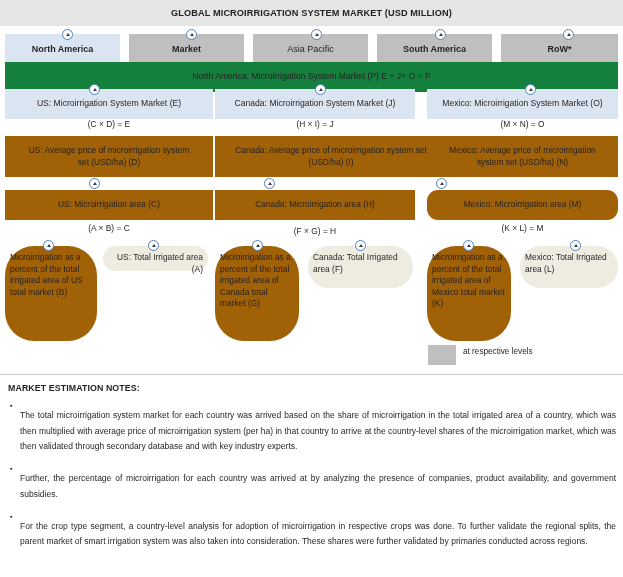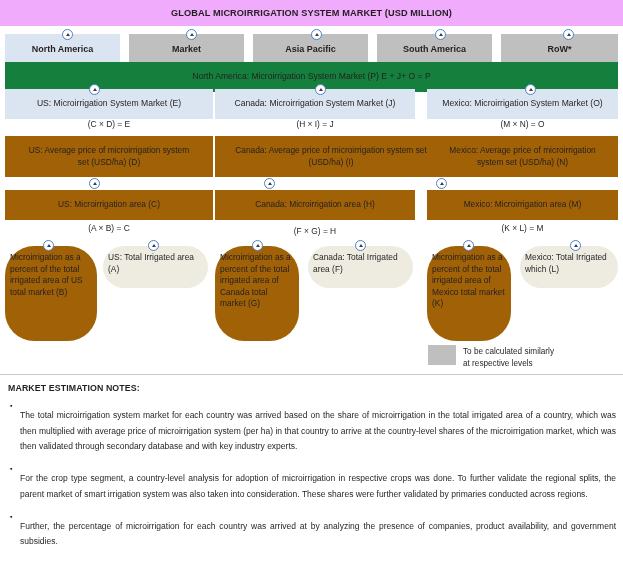--- a/index.html
+++ b/index.html
@@ -39,21 +39,21 @@
   }
   .grey-dark  { background: #bfbfbf; }
   .grey-vlight{ background: #a16207; }
   .grey-f2    { background: #15803d; }
   .blue-light { background: #dbe5f1; }
   .cream      { background: #eeece1; }
 
   .title-bar {
     position: absolute;
     left: 0; top: 0; width: 623px; height: 26px;
-    background: #f0abfc;
+    background: #e5e5e5;
     display: flex; align-items: center; justify-content: center;
     font-size: 9.2px;
     font-weight: bold;
     letter-spacing: .1px;
     color: #231f20;
   }
 
   
   .conn {
     position: absolute;
@@ -144,21 +144,21 @@
 
 <div class="title-bar">GLOBAL MICROIRRIGATION SYSTEM MARKET (USD MILLION)</div>
 
 <div class="conn" style="left:62px; top:29px;"></div>
 <div class="box blue-light" style="left:5px; top:34px; width:115px; height:24px; font-weight:bold; font-size:9px;">North America</div>
 
 <div class="conn" style="left:186px; top:29px;"></div>
 <div class="box grey-dark" style="left:129px; top:34px; width:115px; height:24px; font-weight:bold; font-size:9px;">Market</div>
 
 <div class="conn" style="left:311px; top:29px;"></div>
-<div class="box grey-dark" style="left:253px; top:34px; width:115px; height:24px; font-weight:bold; font-size:9px;">Asia Pacific</div>
+<div class="box grey-dark" style="left:253px; top:34px; width:115px; height:24px; font-weight:normal; font-size:9px;">Asia Pacific</div>
 
 <div class="conn" style="left:435px; top:29px;"></div>
 <div class="box grey-dark" style="left:377px; top:34px; width:115px; height:24px; font-weight:bold; font-size:9px;">South America</div>
 
 <div class="conn" style="left:563px; top:29px;"></div>
 <div class="box grey-dark" style="left:501px; top:34px; width:117px; height:24px; font-weight:bold; font-size:9px;">RoW*</div>
 
 <div class="box grey-f2" style="left:5px; top:62px; width:613px; height:22px; font-size:8.6px;">North America: Microirrigation System Market (P) E + J+ O = P</div>
 
 <div class="conn" style="left:89px; top:84px;"></div>
@@ -177,62 +177,61 @@
 <div class="box grey-vlight" style="left:5px; top:136px; width:208px; height:41px; padding:0 20px;">US: Average price of microirrigation system set (USD/ha) (D)</div>
 <div class="box grey-vlight" style="left:215px; top:136px; width:232px; height:41px; padding:0 15px;">Canada: Average price of microirrigation system set (USD/ha) (I)</div>
 <div class="box grey-vlight" style="left:427px; top:136px; width:191px; height:41px; padding:12px 12px;">Mexico: Average price of microirrigation system set (USD/ha) (N)</div>
 
 <div class="conn" style="left:89px; top:178px;"></div>
 <div class="conn" style="left:264px; top:178px;"></div>
 <div class="conn" style="left:436px; top:178px;"></div>
 
 <div class="box grey-vlight" style="left:5px; top:190px; width:208px; height:24px;">US: Microirrigation area (C)</div>
 <div class="box grey-vlight" style="left:215px; top:190px; width:200px; height:24px;">Canada: Microirrigation area (H)</div>
-<div class="box grey-vlight" style="left:427px; top:190px; width:191px; height:24px;">Mexico: Microirrigation area (M)</div>
+<div class="box grey-vlight" style="left:427px; top:190px; width:191px; height:24px;border-radius:11px;">Mexico: Microirrigation area (M)</div>
 
 <div class="formula" style="left:5px; top:223px; width:208px;">(A × B) = C</div>
 <div class="formula" style="left:215px; top:226px; width:200px;">(F × G) = H</div>
 <div class="formula" style="left:427px; top:223px; width:191px;">(K × L) = M</div>
 
 <div class="conn" style="left:43px; top:240px;"></div>
 <div class="box grey-vlight leftalign topalign" style="left:5px; top:246px; width:92px; height:95px; padding-top:6px; padding-right:5px;">Microirrigation as a percent of the total irrigated area of US total market (B)</div>
 
 <div class="conn" style="left:148px; top:240px;"></div>
-<div class="box cream leftalign topalign" style="left:103px; top:246px; width:105px; height:42px; padding-top:6px; padding-right:5px;">US: Total Irrigated area (A)</div>
+<div class="box cream leftalign topalign" style="left:103px; top:246px; width:105px; height:25px; padding-top:6px; padding-right:5px;text-align:right;">US: Total Irrigated area (A)</div>
 
 <div class="conn" style="left:252px; top:240px;"></div>
 <div class="box grey-vlight leftalign topalign" style="left:215px; top:246px; width:84px; height:95px; padding-top:6px; padding-right:5px;">Microirrigation as a percent of the total irrigated area of Canada total market (G)</div>
 
 <div class="conn" style="left:355px; top:240px;"></div>
 <div class="box cream leftalign topalign" style="left:308px; top:246px; width:105px; height:42px; padding-top:6px; padding-right:5px;">Canada: Total Irrigated area (F)</div>
 
 <div class="conn" style="left:463px; top:240px;"></div>
 <div class="box grey-vlight leftalign topalign" style="left:427px; top:246px; width:84px; height:95px; padding-top:6px; padding-right:5px;">Microirrigation as a percent of the total irrigated area of Mexico total market (K)</div>
 
 <div class="conn" style="left:570px; top:240px;"></div>
-<div class="box cream leftalign topalign" style="left:520px; top:246px; width:98px; height:42px; padding-top:6px; padding-right:5px;">Mexico: Total Irrigated which (L)</div>
+<div class="box cream leftalign topalign" style="left:520px; top:246px; width:98px; height:42px; padding-top:6px; padding-right:5px;">Mexico: Total Irrigated area (L)</div>
 
 <div class="legend-swatch" style="left:428px; top:345px;"></div>
 <div class="legend-text" style="left:463px; top:346px; width:150px;">
-  <div>To be calculated similarly</div>
   <div>at respective levels</div>
 </div>
 
 <div class="divider"></div>
 
 <div class="notes">
   <div class="notes-title">MARKET ESTIMATION NOTES:</div>
 
   <div class="note-item">
     <div class="note-bullet">▪</div>
     <div class="note-text">The total microirrigation system market for each country was arrived based on the share of microirrigation in the total irrigated area of a country, which was then multiplied with average price of microirrigation system (per ha) in that country to arrive at the country-level shares of the microirrigation market, which was then validated through secondary database and with key industry experts.</div>
   </div>
 
   <div class="note-item">
     <div class="note-bullet">▪</div>
+    <div class="note-text">Further, the percentage of microirrigation for each country was arrived at by analyzing the presence of companies, product availability, and government subsidies.</div>
+  </div>
+
+  <div class="note-item">
+    <div class="note-bullet">▪</div>
     <div class="note-text">For the crop type segment, a country-level analysis for adoption of microirrigation in respective crops was done. To further validate the regional splits, the parent market of smart irrigation system was also taken into consideration. These shares were further validated by primaries conducted across regions.</div>
   </div>
-
-  <div class="note-item">
-    <div class="note-bullet">▪</div>
-    <div class="note-text">Further, the percentage of microirrigation for each country was arrived at by analyzing the presence of companies, product availability, and government subsidies.</div>
-  </div>
 </div>
 
 </body></html>

